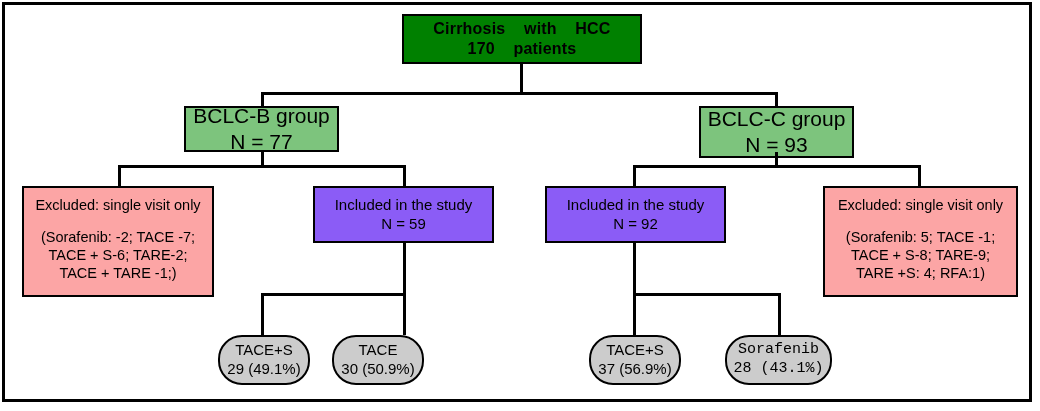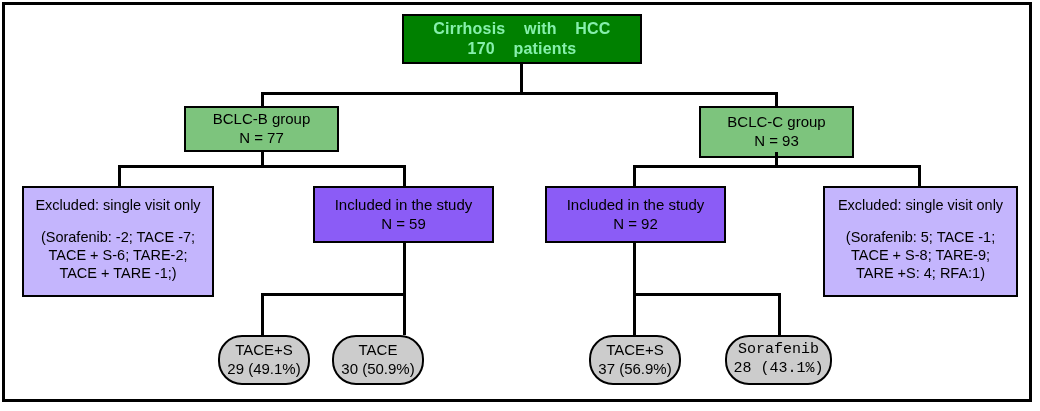--- a/index.html
+++ b/index.html
@@ -34,31 +34,31 @@
     align-items: center;
     justify-content: center;
     text-align: center;
     color: #000000;
     line-height: 1.25;
   }
   .node .ln { display: block; white-space: pre; }
 
   .root {
     background: #008000;
-    color: #86efac;
+    color: #000000;
     font-weight: bold;
     font-size: 16px;
     letter-spacing: 0.2px;
   }
   .group {
     background: #7dc47d;
-    font-size: 15px;
+    font-size: 21px;
   }
   .excluded {
-    background: #c4b5fd;
+    background: #fca5a5;
     font-size: 14.5px;
     padding: 8px 16px;
     justify-content: flex-start;
   }
   .excluded .title { margin-bottom: 14px; }
   .included {
     background: #8b5cf6;
     font-size: 15px;
   }
   .treat {

